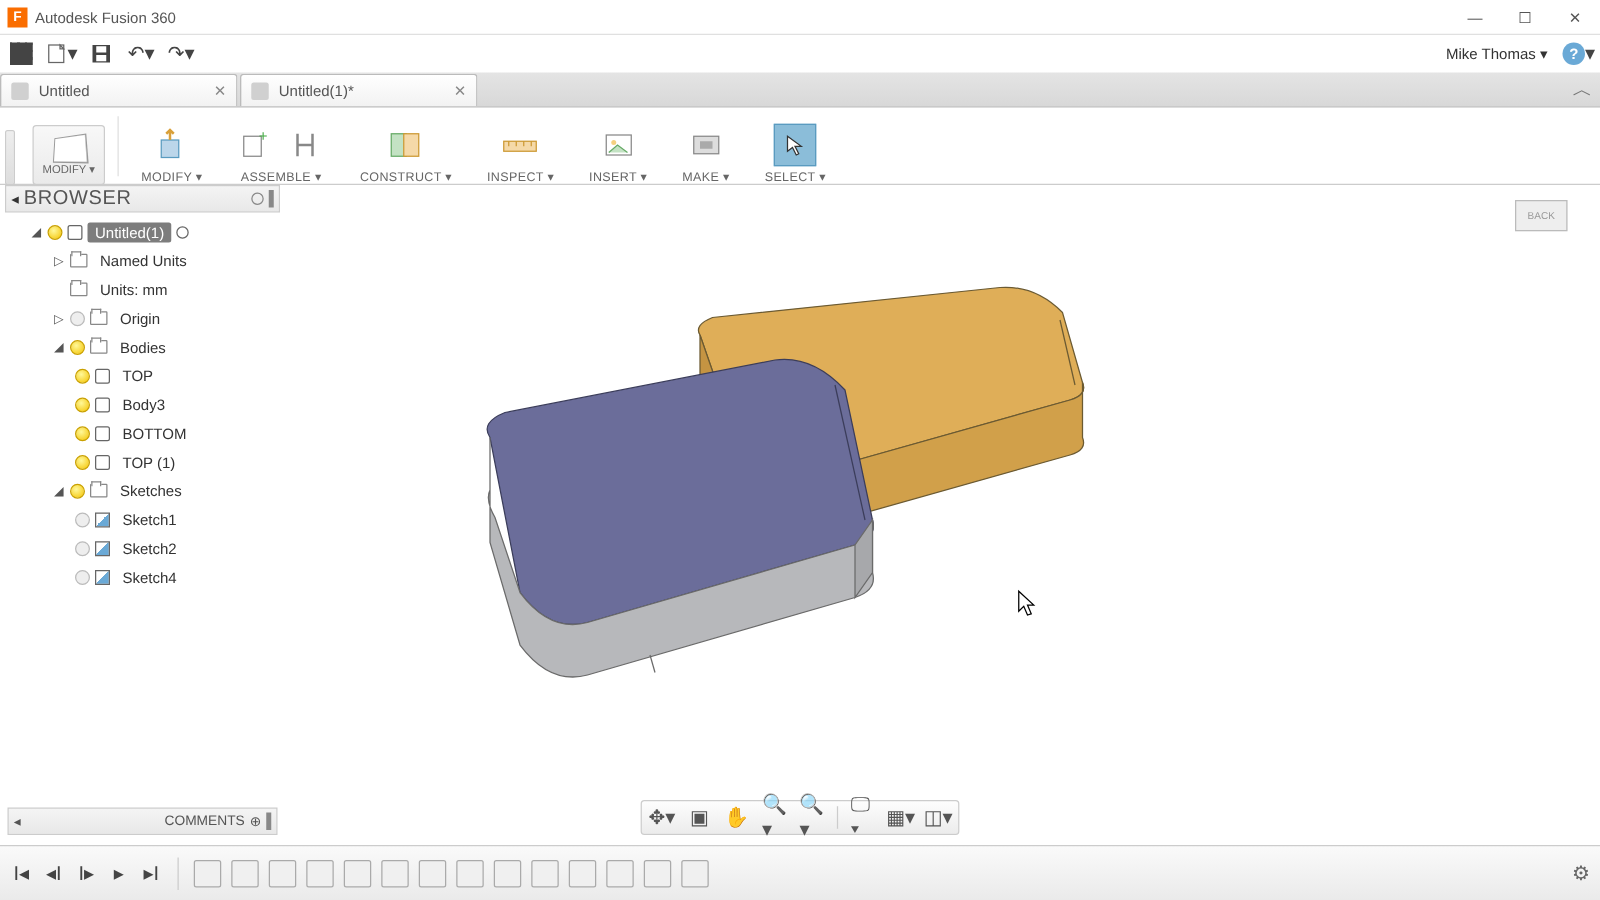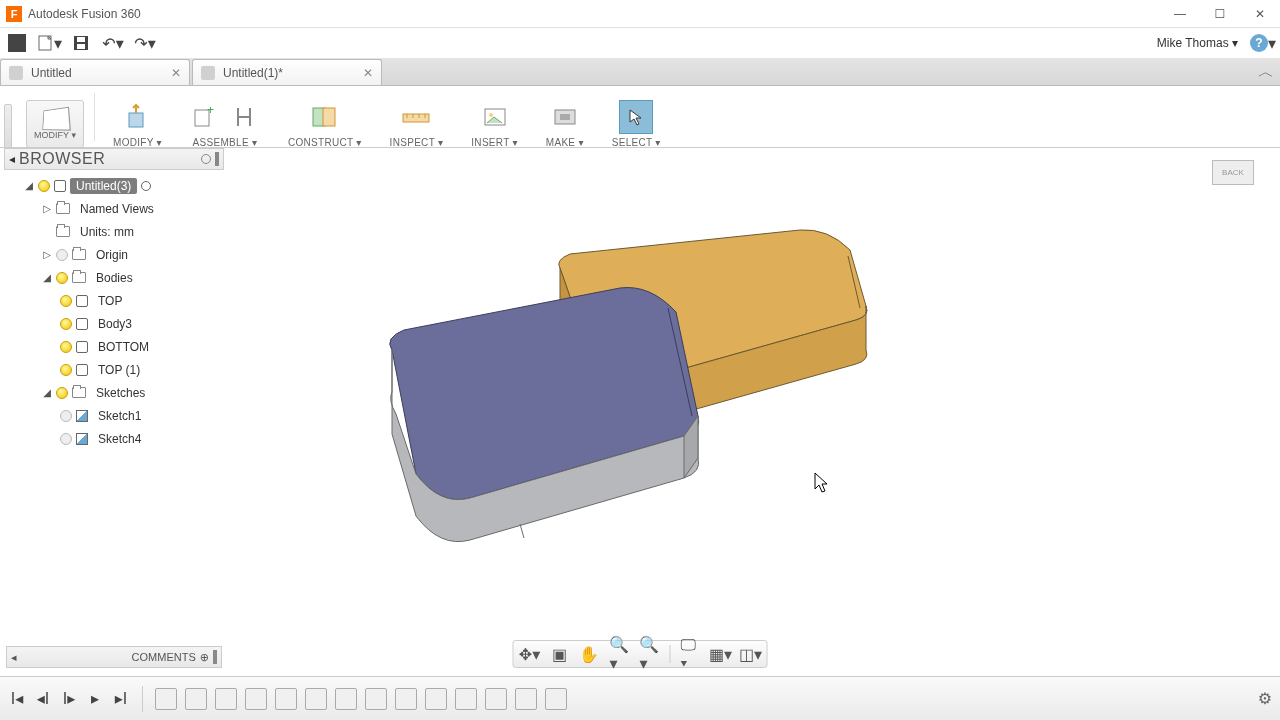--- a/index.html
+++ b/index.html
@@ -254,27 +254,27 @@
       <span>◂</span>
       <span class="title">BROWSER</span>
       <span class="dot"></span>
       <span style="width:4px;height:14px;background:#888"></span>
     </div>
     <div class="tree">
       <div class="tree-row ind1">
         <span class="tri">◢</span>
           <span class="bulb"></span>
         <span class="body-ic"></span>
-        <span class="node-label node-active">Untitled(3)</span>
+        <span class="node-label node-active">Untitled(1)</span>
         <span class="radio"></span>
       </div>
       <div class="tree-row ind2">
         <span class="tri">▷</span>
           <span class="folder"></span>
-        <span class="node-label">Named Views</span>
+        <span class="node-label">Named Units</span>
       </div>
       <div class="tree-row ind2">
         <span class="tri"></span>
           <span class="folder"></span>
         <span class="node-label">Units: mm</span>
       </div>
       <div class="tree-row ind2">
         <span class="tri">▷</span>
           <span class="bulb" style="background:#eee;border-color:#bbb"></span>
         <span class="folder"></span>
@@ -309,20 +309,25 @@
       <div class="tree-row ind2">
         <span class="tri">◢</span>
           <span class="bulb"></span>
         <span class="folder"></span>
         <span class="node-label">Sketches</span>
       </div>
       <div class="tree-row ind3">
         <span class="bulb" style="background:#eee;border-color:#bbb"></span>
           <span class="sketch-ic"></span>
         <span class="node-label">Sketch1</span>
+      </div>
+      <div class="tree-row ind3">
+        <span class="bulb" style="background:#eee;border-color:#bbb"></span>
+          <span class="sketch-ic"></span>
+        <span class="node-label">Sketch2</span>
       </div>
       <div class="tree-row ind3">
         <span class="bulb" style="background:#eee;border-color:#bbb"></span>
           <span class="sketch-ic"></span>
         <span class="node-label">Sketch4</span>
       </div>
     </div>
   </div>
 
   <div class="viewcube">

